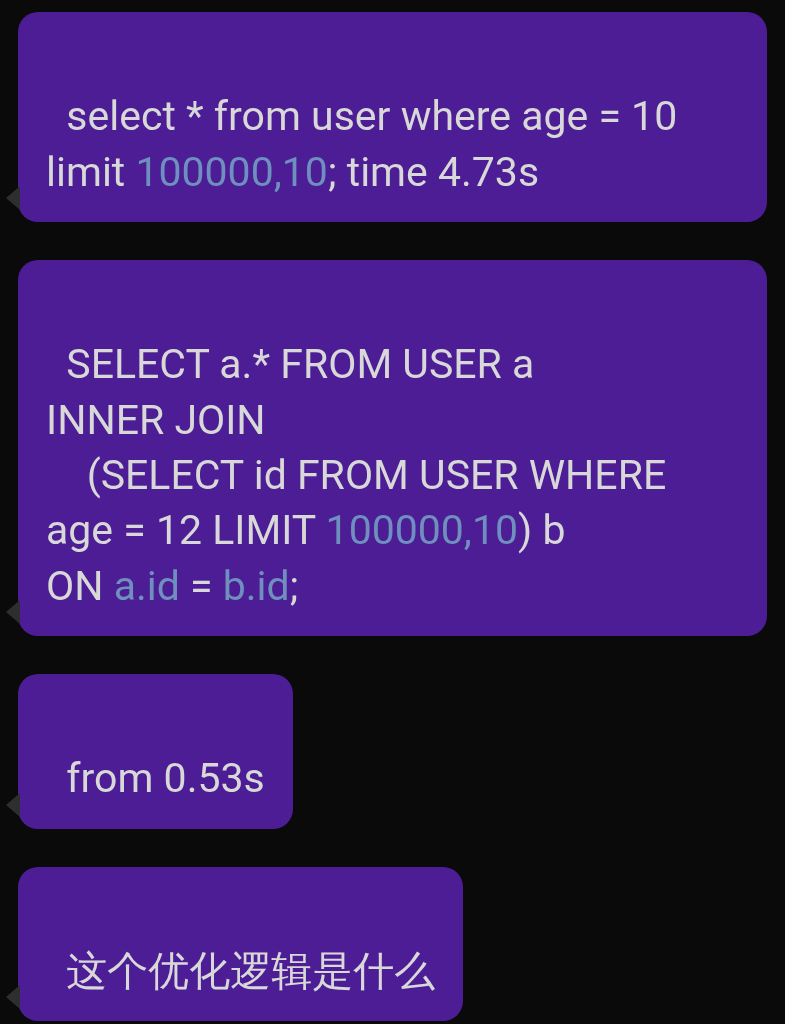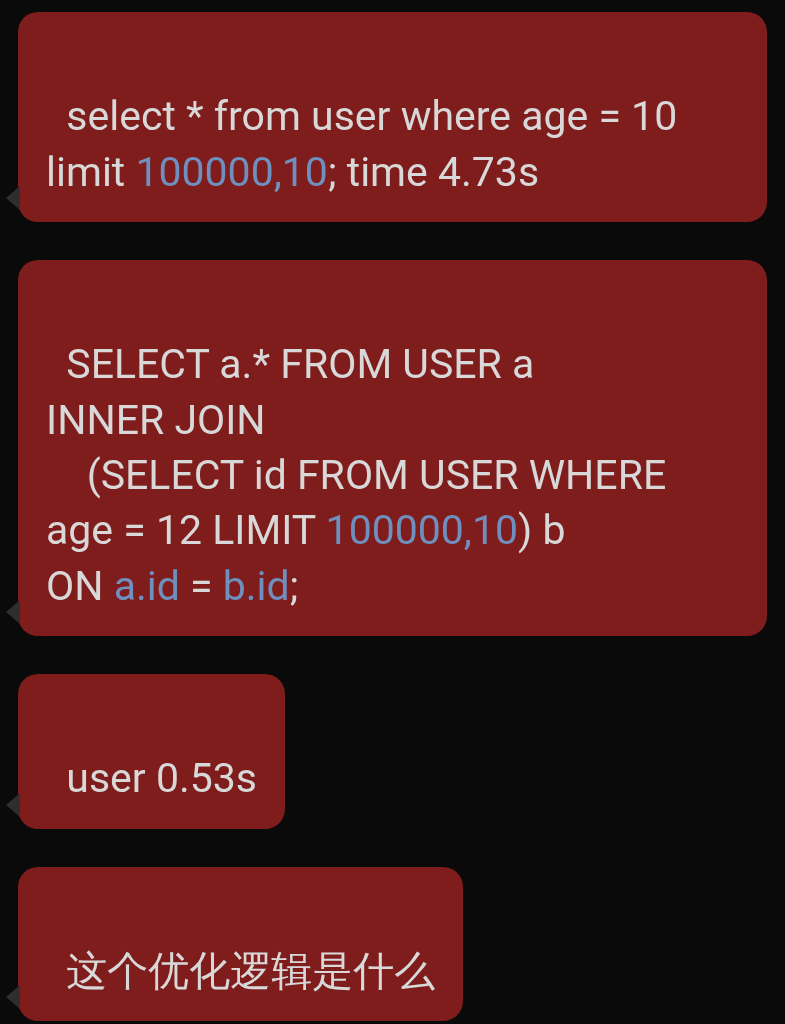--- a/index.html
+++ b/index.html
@@ -12,21 +12,21 @@
       font-family: -apple-system, BlinkMacSystemFont, "Segoe UI", Roboto, Helvetica, Arial, sans-serif;
       width: 785px;
       height: 1024px;
       padding: 12px 18px;
       display: flex;
       flex-direction: column;
       gap: 38px;
     }
     .msg {
       position: relative;
-      background: #7f1d1d;
+      background: #4c1d95;
       border-radius: 20px;
       padding: 22px 28px;
       color: #d8d8d8;
       font-size: 41px;
       line-height: 1.35;
       max-width: 750px;
       align-self: flex-start;
       white-space: pre-wrap;
       word-break: break-word;
     }
@@ -56,18 +56,18 @@
 </div>
 
 <div class="msg">
   <span>SELECT a.* FROM USER a
 INNER JOIN
     (SELECT id FROM USER WHERE age = 12 LIMIT </span><span class="link">100000,10</span><span>) b
 ON </span><span class="link">a.id</span><span> = </span><span class="link">b.id</span><span>;</span>
 </div>
 
 <div class="msg short">
-  <span>user 0.53s</span>
+  <span>from 0.53s</span>
 </div>
 
 <div class="msg short">
   <span>这个优化逻辑是什么</span>
 </div>
 
 </body></html>

